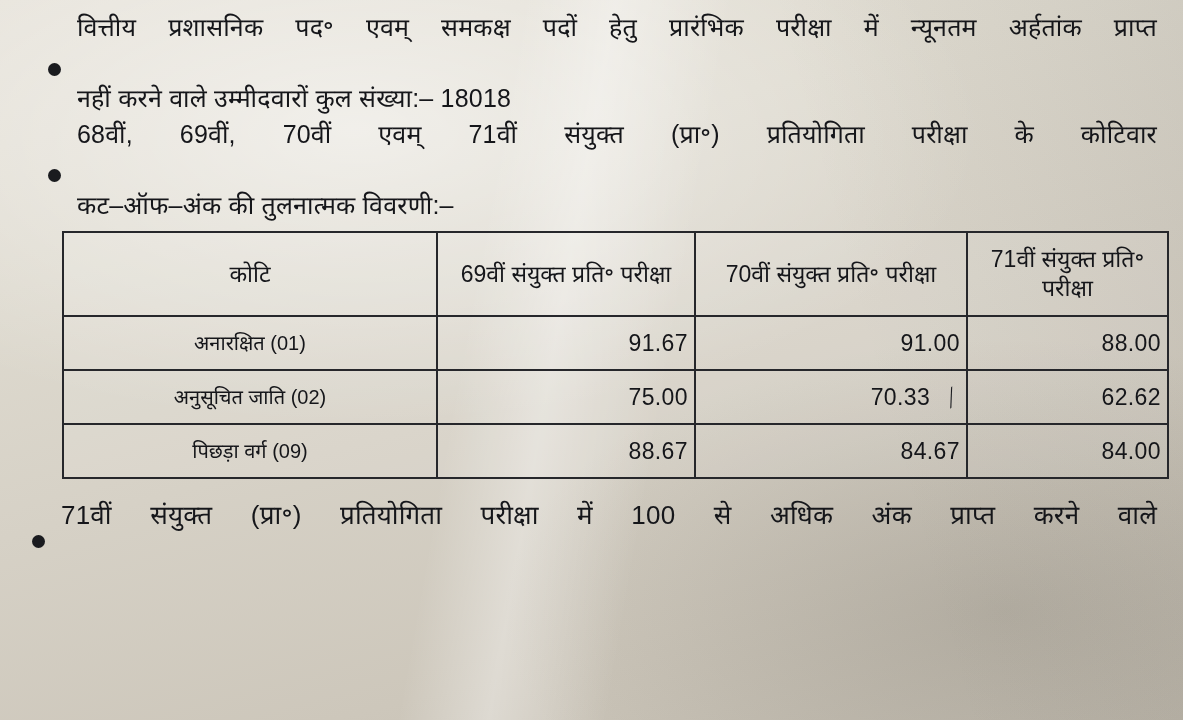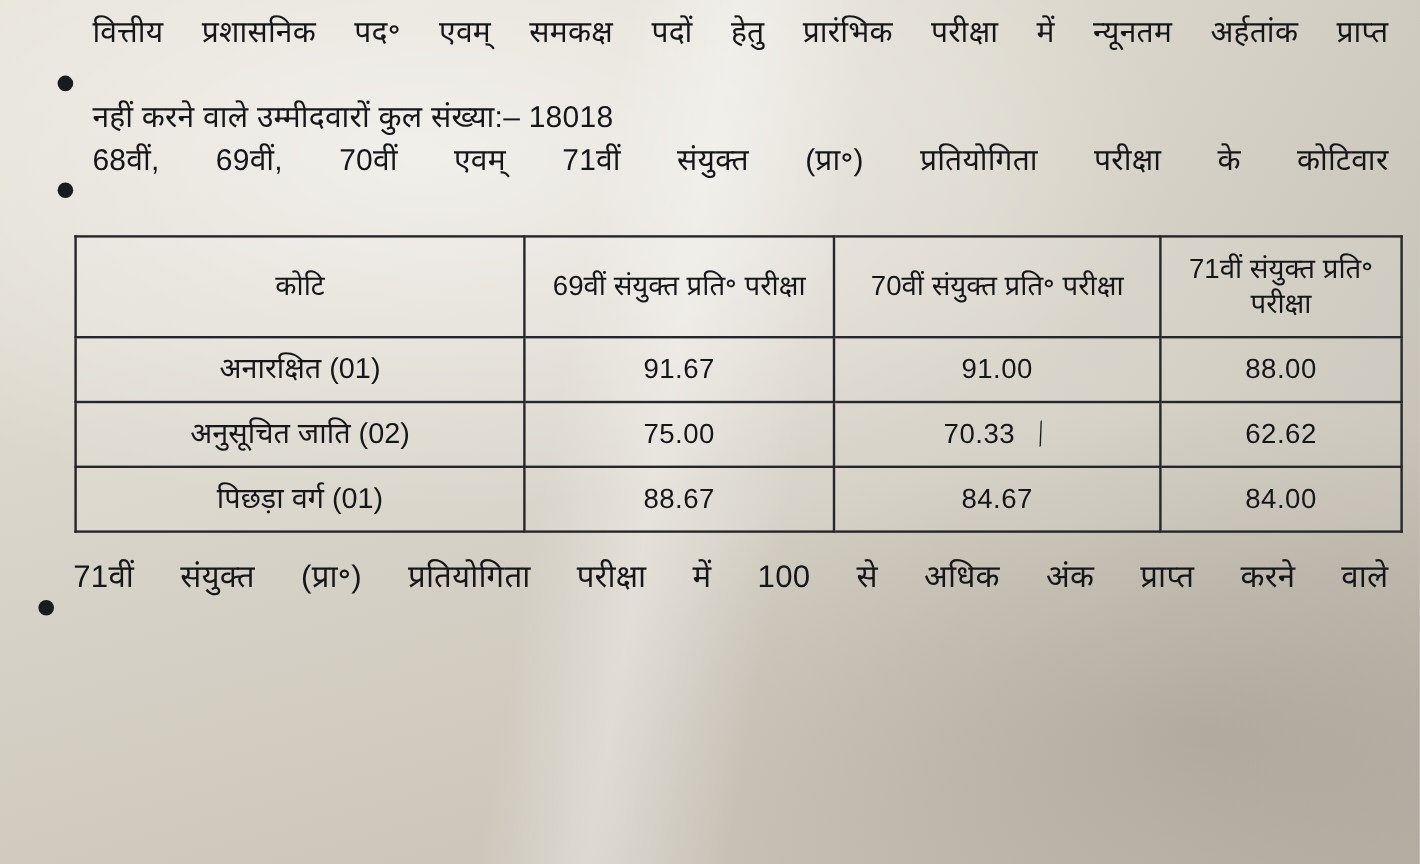--- a/index.html
+++ b/index.html
@@ -88,25 +88,26 @@
     line-height: 1.25;
   }
   table.cutoff thead th {
     height: 74px;
     font-size: 23px;
   }
   table.cutoff tbody td {
     height: 44px;
   }
   table.cutoff td.cat {
-    font-size: 24px;
+    font-size: 20px;
   }
   table.cutoff td.num {
     font-size: 23px;
     letter-spacing: 0.4px;
+    text-align: right;
   }
   col.c0 { width: 374px; }
   col.c1 { width: 258px; }
   col.c2 { width: 272px; }
   col.c3 { width: 201px; }
 
   
   .tickmark {
     display: inline-block;
     margin-left: 14px;
@@ -150,20 +151,21 @@
       <div class="bullet-text">
         <span class="spread">वित्तीय प्रशासनिक पद॰ एवम् समकक्ष पदों हेतु प्रारंभिक परीक्षा में न्यूनतम अर्हतांक प्राप्त</span>
         <span class="line2">नहीं करने वाले उम्मीदवारों कुल संख्या:– 18018</span>
       </div>
     </div>
 
     <div class="bullet-row">
       <span class="bullet"></span>
       <div class="bullet-text">
         <span class="spread">68वीं, 69वीं, 70वीं एवम् 71वीं संयुक्त (प्रा॰) प्रतियोगिता परीक्षा के कोटिवार</span>
+        <span class="line2">कट–ऑफ–अंक की तुलनात्मक विवरणी:–</span>
       </div>
     </div>
 
     <div class="table-wrap">
       <table class="cutoff">
         <colgroup>
           <col class="c0">
             <col class="c1">
             <col class="c2">
             <col class="c3">
@@ -183,21 +185,21 @@
             <td class="num">91.00</td>
             <td class="num">88.00</td>
           </tr>
           <tr>
             <td class="cat">अनुसूचित जाति (02)</td>
             <td class="num">75.00</td>
             <td class="num"><span>70.33</span><span class="tickmark">⟋</span></td>
             <td class="num">62.62</td>
           </tr>
           <tr>
-            <td class="cat">पिछड़ा वर्ग (01)</td>
+            <td class="cat">पिछड़ा वर्ग (09)</td>
             <td class="num">88.67</td>
             <td class="num">84.67</td>
             <td class="num">84.00</td>
           </tr>
         </tbody>
       </table>
     </div>
 
     <div class="bullet-row closing">
       <span class="bullet"></span>

